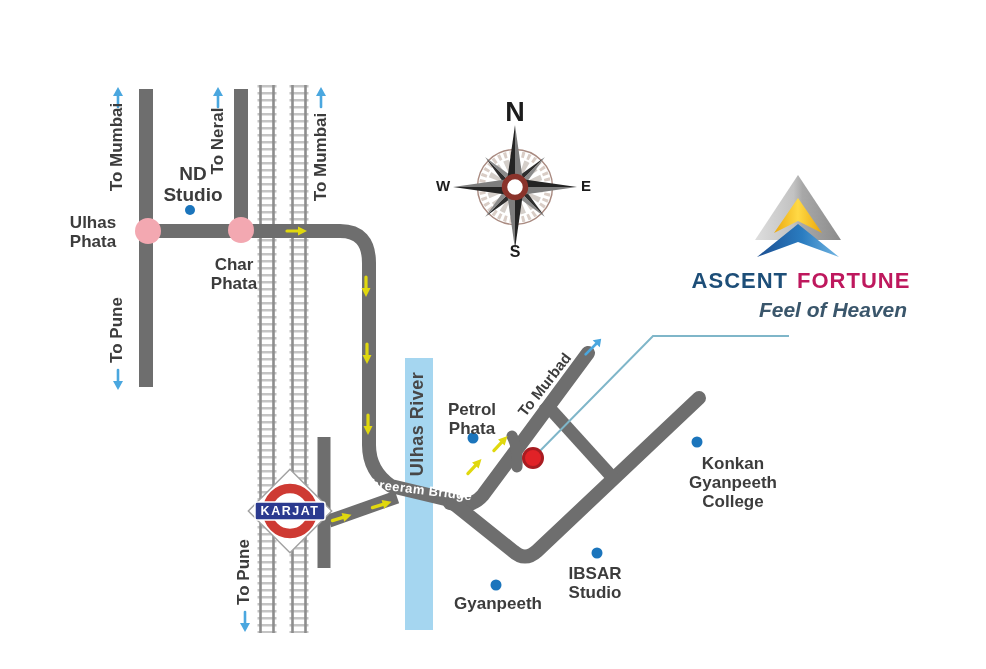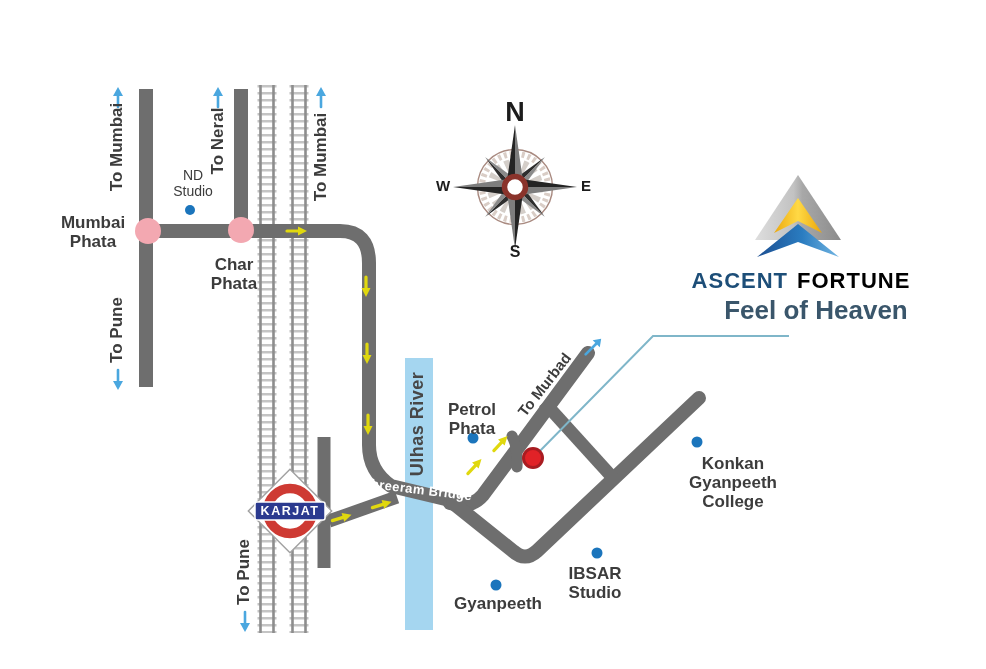--- a/index.html
+++ b/index.html
@@ -2,34 +2,34 @@
 <html><head>
 <meta charset="utf-8">
 <style>
   html,body{margin:0;padding:0;background:#ffffff;}
   #stage{position:relative;width:986px;height:669px;background:#fff;overflow:hidden;
          font-family:"Liberation Sans","DejaVu Sans",sans-serif;}
   #map-svg{position:absolute;left:0;top:0;}
   .lbl{position:absolute;transform:translate(-50%,-50%) rotate(var(--r,0deg));
        font-weight:600;font-size:17px;line-height:1.12;color:#3c3c3c;
        text-align:center;white-space:pre-line;pointer-events:none;}
-  .lbl.bold-sm{font-size:14px;font-weight:400;}
+  .lbl.bold-sm{font-size:19px;font-weight:700;}
   .lbl.river{font-size:18px;font-weight:800;color:#474747;letter-spacing:.5px;}
   .lbl.bridge{font-size:13px;font-weight:700;color:#ffffff;letter-spacing:.4px;white-space:nowrap;}
   .lbl.murbad{font-size:15px;font-weight:700;white-space:nowrap;}
   .lbl.karjat{font-size:12.5px;font-weight:800;color:#ffffff;letter-spacing:1.5px;white-space:nowrap;}
   .lbl.compass-n{font-size:27px;font-weight:800;color:#1c1c1c;}
   .lbl.compass-s{font-size:16px;font-weight:800;color:#1c1c1c;}
   .lbl.compass-we{font-size:15px;font-weight:800;color:#1c1c1c;}
   .brand{position:absolute;left:801px;top:281px;transform:translate(-50%,-50%);
          display:flex;gap:9px;white-space:nowrap;font-size:22px;font-weight:800;letter-spacing:1px;}
   .brand .p1{color:#1d4e78;}
-  .brand .p2{color:#000000;}
-  .tagline{position:absolute;left:816px;top:310px;transform:translate(-50%,-50%);
-           font-size:26px;font-weight:600;color:#3a566b;white-space:nowrap;}
+  .brand .p2{color:#be185d;}
+  .tagline{position:absolute;left:833px;top:310px;transform:translate(-50%,-50%);
+           font-size:21px;font-style:italic;font-weight:600;color:#3a566b;white-space:nowrap;}
   .yarrow line{stroke:#e0d80e;stroke-width:3.2;stroke-linecap:round;}
   .yarrow polygon{fill:#e0d80e;}
   .barrow line{stroke:#4aa7df;stroke-width:2.6;stroke-linecap:round;}
   .barrow polygon{fill:#4aa7df;}
 </style>
 </head>
 <body>
 
 <div id="stage">
 
@@ -208,21 +208,21 @@
 
   <div class="lbl" style="--r:-90deg;left:117px;top:147px">To Mumbai</div>
   <div class="lbl" style="--r:-90deg;left:218px;top:141px">To Neral</div>
   <div class="lbl" style="--r:-90deg;left:321px;top:157px">To Mumbai</div>
   <div class="lbl" style="--r:-90deg;left:117px;top:330px">To Pune</div>
   <div class="lbl" style="--r:-90deg;left:244px;top:572px">To Pune</div>
   <div class="lbl river" style="--r:-90deg;left:417px;top:424px">Ulhas River</div>
   <div class="lbl bridge" style="--r:7deg;left:417px;top:490px">Shreeram Bridge</div>
   <div class="lbl murbad" style="--r:-52deg;left:545px;top:385px">To Murbad</div>
 
-  <div class="lbl" style="left:93px;top:232px">Mumbai
+  <div class="lbl" style="left:93px;top:232px">Ulhas
 Phata</div>
   <div class="lbl" style="left:234px;top:274px">Char
 Phata</div>
   <div class="lbl bold-sm" style="left:193px;top:184px">ND
 Studio</div>
   <div class="lbl" style="left:472px;top:419px">Petrol
 Phata</div>
   <div class="lbl" style="left:733px;top:483px">Konkan
 Gyanpeeth
 College</div>

